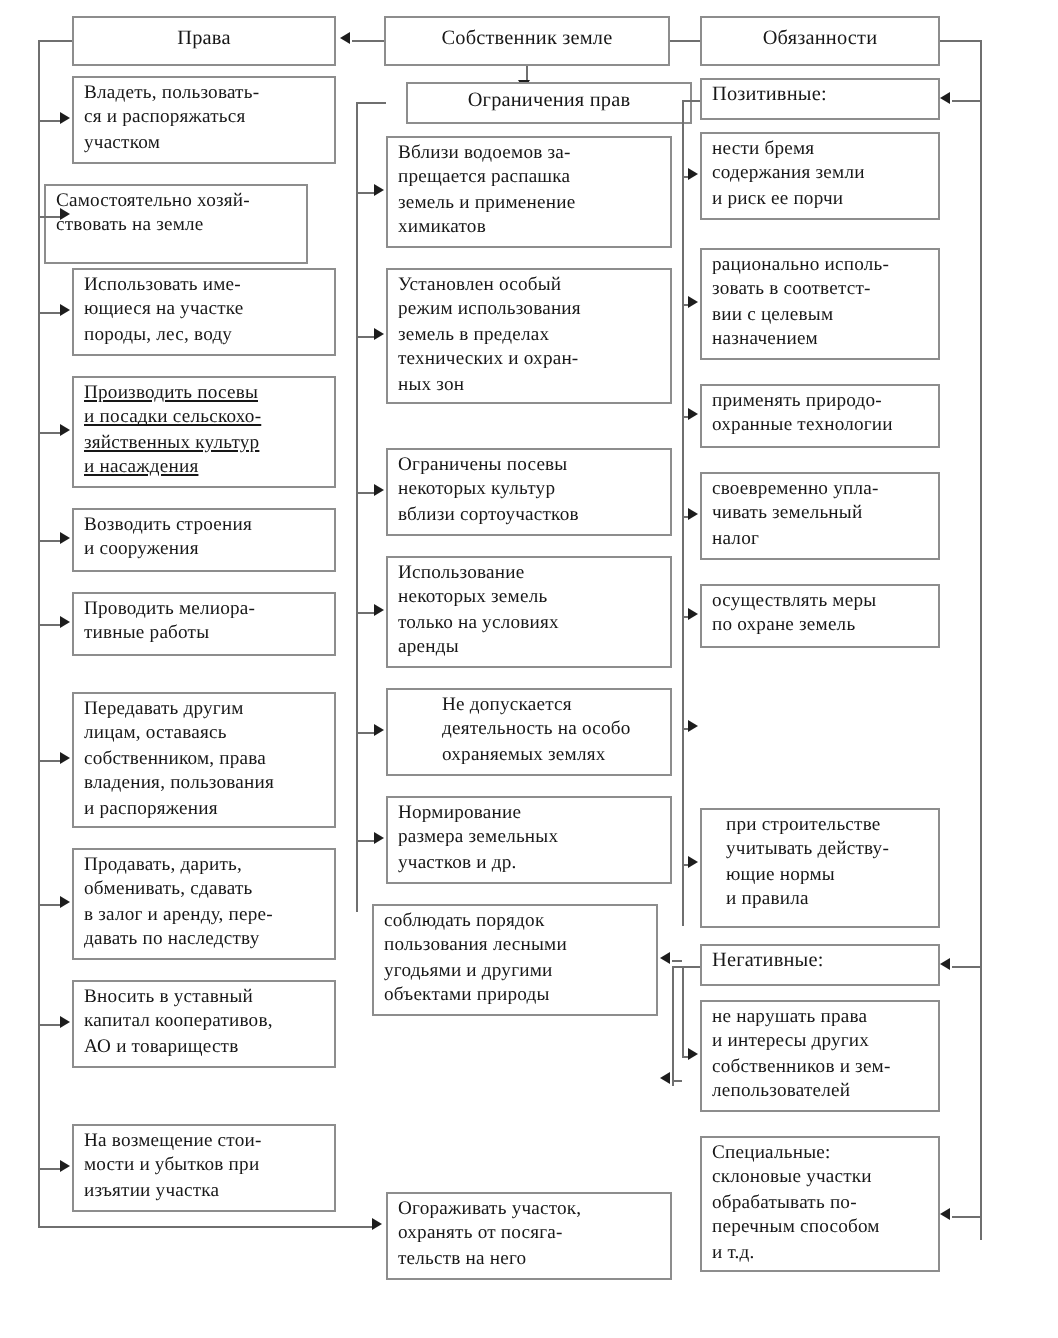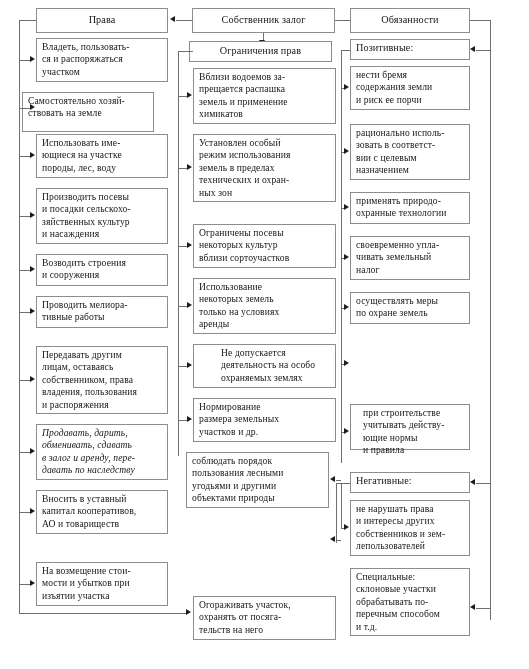--- a/index.html
+++ b/index.html
@@ -59,21 +59,21 @@
     border-width:5.6px 3.6px 0 3.6px;
     border-color:#1d1d1d transparent transparent transparent;
   }
 </style>
 </head>
 <body>
 
 <div id="canvas">
 
   <div class="box center hdr" style="left:192px;top:8px;width:143px;height:25px;">
-    <span>Собственник залог</span>
+    <span>Собственник земле</span>
   </div>
 
   <div class="line hline" style="left:176px;top:20px;width:16px;"></div>
   <div class="arrow arr-left" style="left:170px;top:16.4px;"></div>
 
   <div class="line hline" style="left:335px;top:20px;width:15px;"></div>
   <div class="arrow arr-right" style="left:350px;top:16.4px;"></div>
 
   <div class="line vline" style="left:263px;top:33px;height:8px;"></div>
   <div class="arrow arr-down" style="left:259.4px;top:40px;"></div>
@@ -104,21 +104,21 @@
 
   <div class="box" style="left:36px;top:134px;width:132px;height:44px;">
     <span style="white-space:pre-line;">Использовать име-
 ющиеся на участке
 породы, лес, воду</span>
   </div>
   <div class="line hline" style="left:19px;top:156px;width:11px;"></div>
   <div class="arrow arr-right" style="left:30px;top:152.4px;"></div>
 
   <div class="box" style="left:36px;top:188px;width:132px;height:56px;">
-    <span style="white-space:pre-line;">Производить посевы
+    <span style="white-space:pre-line;text-decoration:underline;">Производить посевы
 и посадки сельскохо-
 зяйственных культур
 и насаждения</span>
   </div>
   <div class="line hline" style="left:19px;top:216px;width:11px;"></div>
   <div class="arrow arr-right" style="left:30px;top:212.4px;"></div>
 
   <div class="box" style="left:36px;top:254px;width:132px;height:32px;">
     <span style="white-space:pre-line;">Возводить строения
 и сооружения</span>
@@ -136,21 +136,21 @@
   <div class="box" style="left:36px;top:346px;width:132px;height:68px;">
     <span style="white-space:pre-line;">Передавать другим
 лицам, оставаясь
 собственником, права
 владения, пользования
 и распоряжения</span>
   </div>
   <div class="line hline" style="left:19px;top:380px;width:11px;"></div>
   <div class="arrow arr-right" style="left:30px;top:376.4px;"></div>
 
-  <div class="box" style="left:36px;top:424px;width:132px;height:56px;font-style:italic;">
+  <div class="box" style="left:36px;top:424px;width:132px;height:56px;">
     <span style="white-space:pre-line;">Продавать, дарить,
 обменивать, сдавать
 в залог и аренду, пере-
 давать по наследству</span>
   </div>
   <div class="line hline" style="left:19px;top:452px;width:11px;"></div>
   <div class="arrow arr-right" style="left:30px;top:448.4px;"></div>
 
   <div class="box" style="left:36px;top:490px;width:132px;height:44px;">
     <span style="white-space:pre-line;">Вносить в уставный
@@ -161,21 +161,21 @@
   <div class="arrow arr-right" style="left:30px;top:508.4px;"></div>
 
   <div class="box" style="left:36px;top:562px;width:132px;height:44px;">
     <span style="white-space:pre-line;">На возмещение стои-
 мости и убытков при
 изъятии участка</span>
   </div>
   <div class="line hline" style="left:19px;top:584px;width:11px;"></div>
   <div class="arrow arr-right" style="left:30px;top:580.4px;"></div>
 
-  <div class="box center hdr" style="left:189px;top:41px;width:143px;height:21px;">
+  <div class="box center hdr" style="left:203px;top:41px;width:143px;height:21px;">
     <span>Ограничения прав</span>
   </div>
 
   <div class="line hline" style="left:178px;top:51px;width:15px;"></div>
   <div class="line vline" style="left:178px;top:51px;height:405px;"></div>
 
   <div class="box" style="left:193px;top:68px;width:143px;height:56px;">
     <span style="white-space:pre-line;">Вблизи водоемов за-
 прещается распашка
 земель и применение
@@ -296,21 +296,21 @@
   <div class="box" style="left:350px;top:292px;width:120px;height:32px;">
     <span style="white-space:pre-line;">осуществлять меры
 по охране земель</span>
   </div>
   <div class="line hline" style="left:341px;top:308px;width:3px;"></div>
   <div class="arrow arr-right" style="left:344px;top:304.4px;"></div>
 
   <div class="line hline" style="left:341px;top:364px;width:3px;"></div>
   <div class="arrow arr-right" style="left:344px;top:360.4px;"></div>
 
-  <div class="box" style="left:350px;top:404px;width:120px;height:46px;padding-left:12px;">
+  <div class="box" style="left:350px;top:404px;width:120px;height:60px;padding-left:12px;">
     <span style="white-space:pre-line;">при строительстве
 учитывать действу-
 ющие нормы
 и правила</span>
   </div>
   <div class="line hline" style="left:341px;top:432px;width:3px;"></div>
   <div class="arrow arr-right" style="left:344px;top:428.4px;"></div>
 
   <div class="box hdr" style="left:350px;top:472px;width:120px;height:21px;">
     <span>Негативные:</span>

